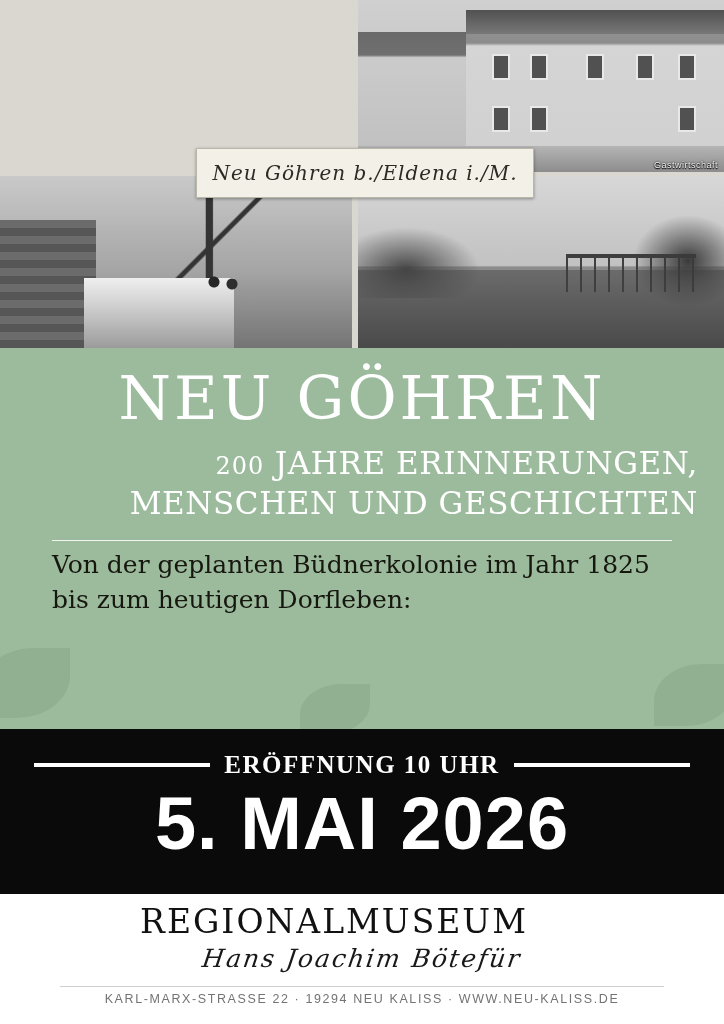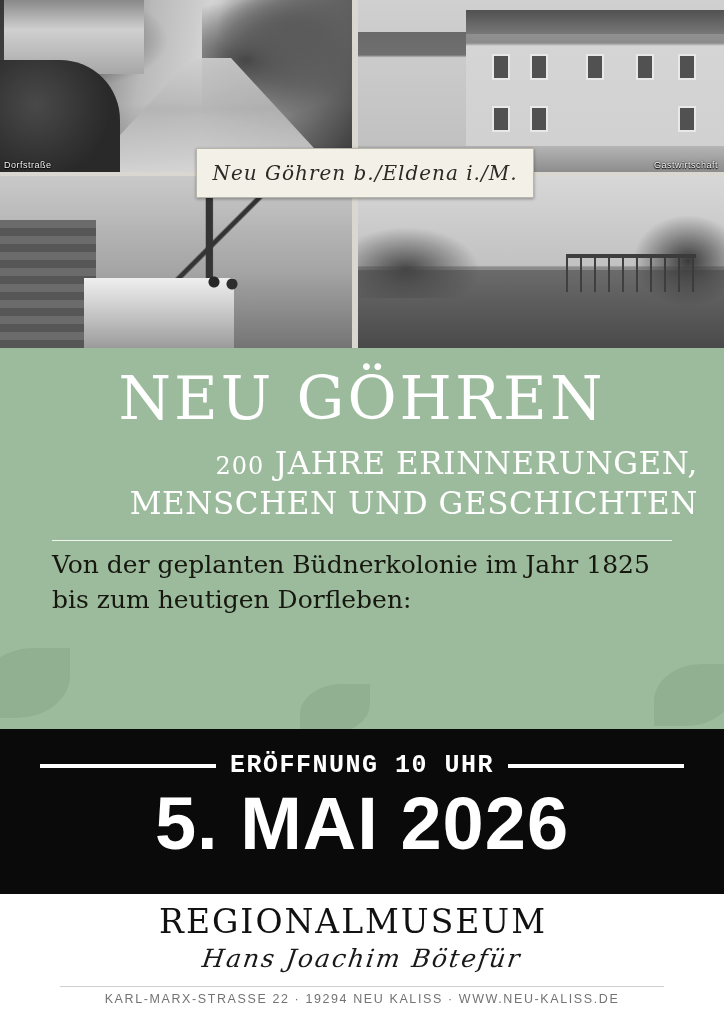--- a/index.html
+++ b/index.html
@@ -271,21 +271,21 @@
     left: 0; top: 22px; width: 724px;
     display: flex;
     align-items: center;
     justify-content: center;
     gap: 14px;
   }
   .opening-row .dash {
     width: 176px; height: 4px; background: #ffffff;
   }
   .opening-label {
-    font-family: Liberation Mono, monospace;
+    font-family: Liberation Serif, serif;
     font-weight: bold;
     font-size: 25px;
     letter-spacing: 1.5px;
     color: #ffffff;
     white-space: nowrap;
     text-align: right;
   }
   .date-big {
     position: absolute;
     left: 0; top: 58px; width: 724px;
@@ -308,21 +308,20 @@
   }
   .museum-name {
     position: absolute;
     left: 0; top: 8px; width: 668px;
     text-align: center;
     font-family: "DejaVu Serif", serif;
     font-size: 33px;
     letter-spacing: 2px;
     color: #111111;
     white-space: nowrap;
-    padding-left: 19px;
   }
   .signature {
     position: absolute;
     left: 0; top: 50px; width: 724px;
     text-align: center;
     font-family: "DejaVu Serif", serif;
     font-style: italic;
     font-size: 25px;
     letter-spacing: 2px;
     color: #191919;
@@ -345,27 +344,20 @@
     white-space: nowrap;
   }
 </style>
 </head>
 <body>
 
 <div class="poster">
 
   <div class="photos">
 
-    <div class="photo" id="photo-dorfstrasse">
-      <div class="trees"></div>
-      <div class="house"></div>
-      <div class="road"></div>
-      <div class="hedge"></div>
-      <div class="caption left">Dorfstraße</div>
-    </div>
 
     <div class="photo" id="photo-gastwirtschaft">
       <div class="left-bldg"></div>
       <div class="bldg">
         <div class="win" style="left:26px; top:44px;"></div>
         <div class="win" style="left:64px; top:44px;"></div>
         <div class="win" style="left:120px; top:44px;"></div>
         <div class="win" style="left:170px; top:44px;"></div>
         <div class="win" style="left:212px; top:44px;"></div>
         <div class="win" style="left:26px; top:96px;"></div>

